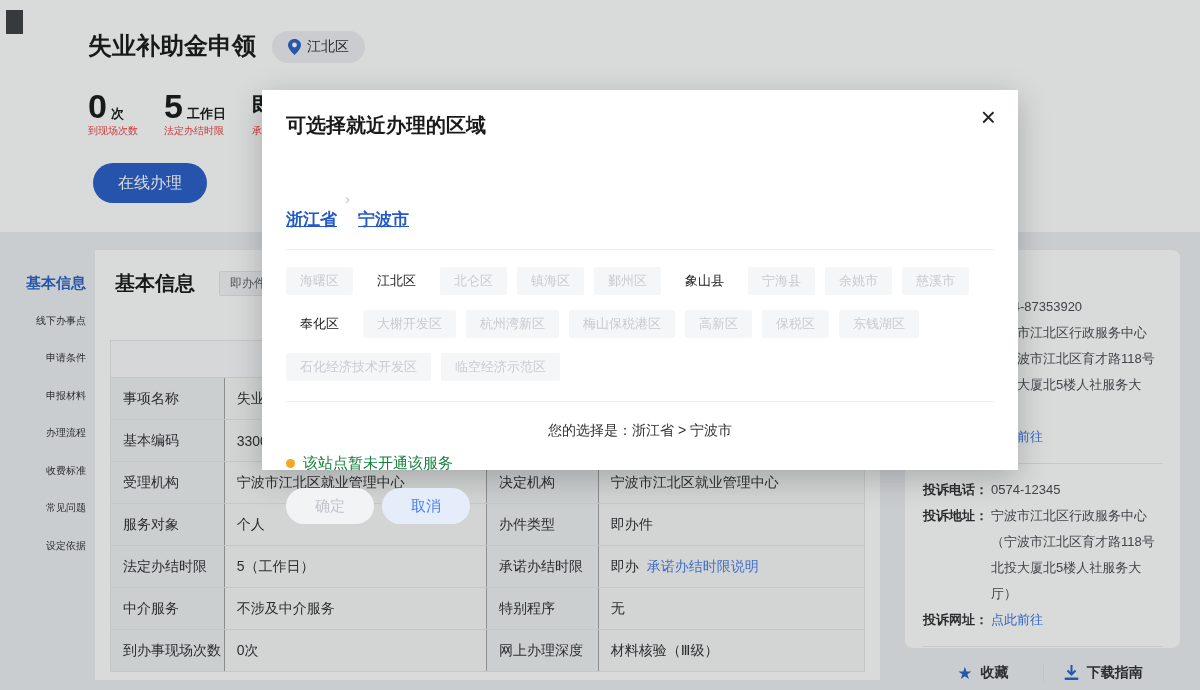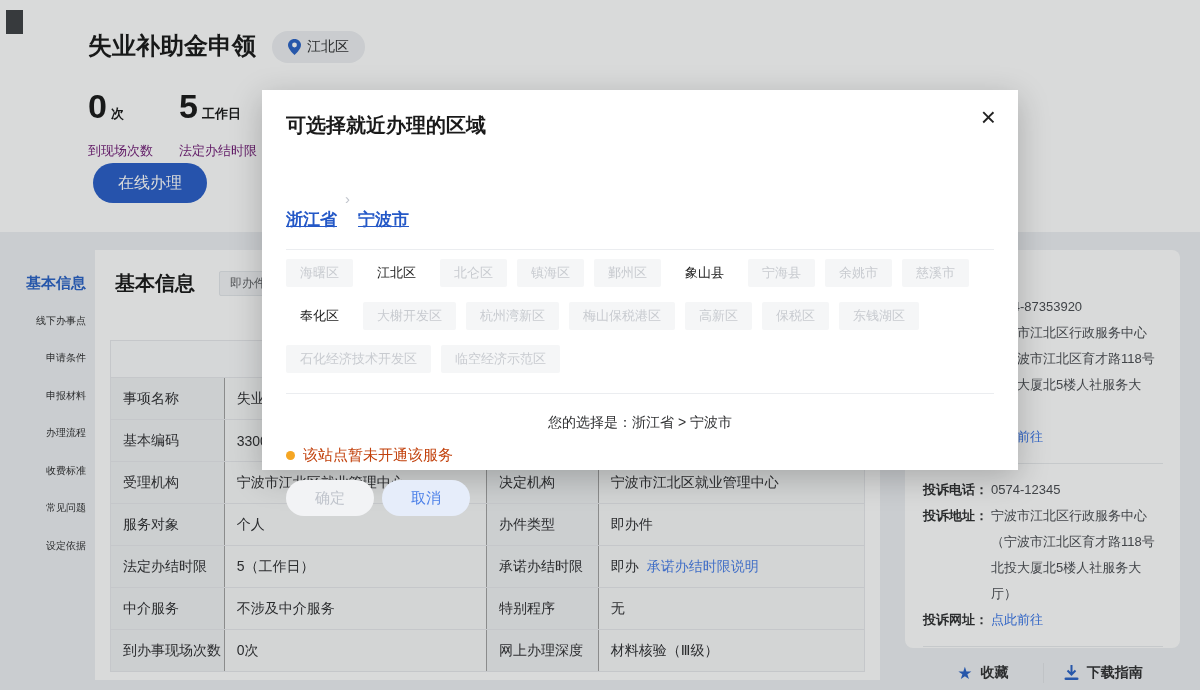--- a/index.html
+++ b/index.html
@@ -17,21 +17,21 @@
   .loc-badge {
     position:absolute; left:272px; top:31px; height:32px; padding:0 16px;
     background:#edeff2; border-radius:16px; display:flex; align-items:center; gap:6px;
     font-size:14px; color:#303133;
   }
   .loc-badge svg { display:block; }
   .stats { position:absolute; left:88px; top:88px; display:flex; gap:26px; }
   .stat .vrow { display:flex; align-items:baseline; gap:4px; }
   .stat .val { font-size:34px; font-weight:600; color:#1a1a1a; line-height:36px; }
   .stat .unit { font-size:13px; font-weight:bold; color:#1a1a1a; }
-  .stat .lab { margin-top:18px; font-size:13px; color:#701a75; white-space:nowrap; }
+  .stat .lab { margin-top:0; font-size:10px; color:#ef4444; white-space:nowrap; }
   .online-btn {
     position:absolute; left:93px; top:163px; width:114px; height:40px;
     background:#2a5fc9; color:#fff; border:none; border-radius:20px;
     font-size:16px; font-family:inherit; cursor:pointer;
   }
   
   .side-divider { position:absolute; left:95px; top:258px; width:1px; height:318px; background:#dcdfe3; }
   .sidebar { position:absolute; left:0; top:264px; width:86px; }
   .sidebar .item {
     height:37.5px; line-height:37.5px; text-align:right; font-size:10px; color:#303133;
@@ -83,30 +83,30 @@
   }
   .m-title { margin-top:22px; font-size:20px; font-weight:bold; color:#1a1a1a; }
   .m-close {
     position:absolute; right:22px; top:14px; font-size:26px; line-height:26px; color:#222;
     cursor:pointer; font-weight:300;
   }
   .m-crumb { margin-top:26px; font-size:17px; font-weight:bold; display:flex; align-items:center; gap:8px; }
   .m-crumb a { color:#2458c7; text-decoration:underline; cursor:pointer;margin-top:43px; }
   .m-sep { color:#c0c4cc; font-weight:normal; font-size:15px; }
   .m-hr { height:1px; background:#ebedf0; margin-top:18px; }
-  .regions { margin-top:9px; display:flex; flex-wrap:wrap; gap:15px 10px; width:720px; }
+  .regions { margin-top:17px; display:flex; flex-wrap:wrap; gap:15px 10px; width:720px; }
   .region {
     height:28px; padding:0 14px; font-size:13px; display:flex; align-items:center;
     border-radius:2px; white-space:nowrap;
   }
   .region.off { background:#f5f6f7; color:#c8cbd0; cursor:default; }
   .region.on { background:#ffffff; color:#1a1a1a; cursor:pointer; }
   .m-hr2 { height:1px; background:#ebedf0; margin-top:20px; }
   .m-selection { margin-top:20px; font-size:14px; color:#303133;text-align:center; }
-  .m-warning { margin-top:14px; display:flex; align-items:center; gap:8px; font-size:15px; color:#c2410c; }
+  .m-warning { margin-top:14px; display:flex; align-items:center; gap:8px; font-size:15px; color:#15803d; }
   .warn-dot { width:9px; height:9px; border-radius:50%; background:#f5a623; flex:none; }
   .m-btns { margin-top:15px; display:flex; gap:8px; }
   .m-btn {
     width:88px; height:36px; border:none; border-radius:18px; font-size:15px;
     font-family:inherit;
   }
   .btn-confirm { background:#f2f3f5; color:#c0c4cc; cursor:default; }
   .btn-cancel { background:#e6edfa; color:#4a7fe8; cursor:pointer; }
 </style>
 </head>

